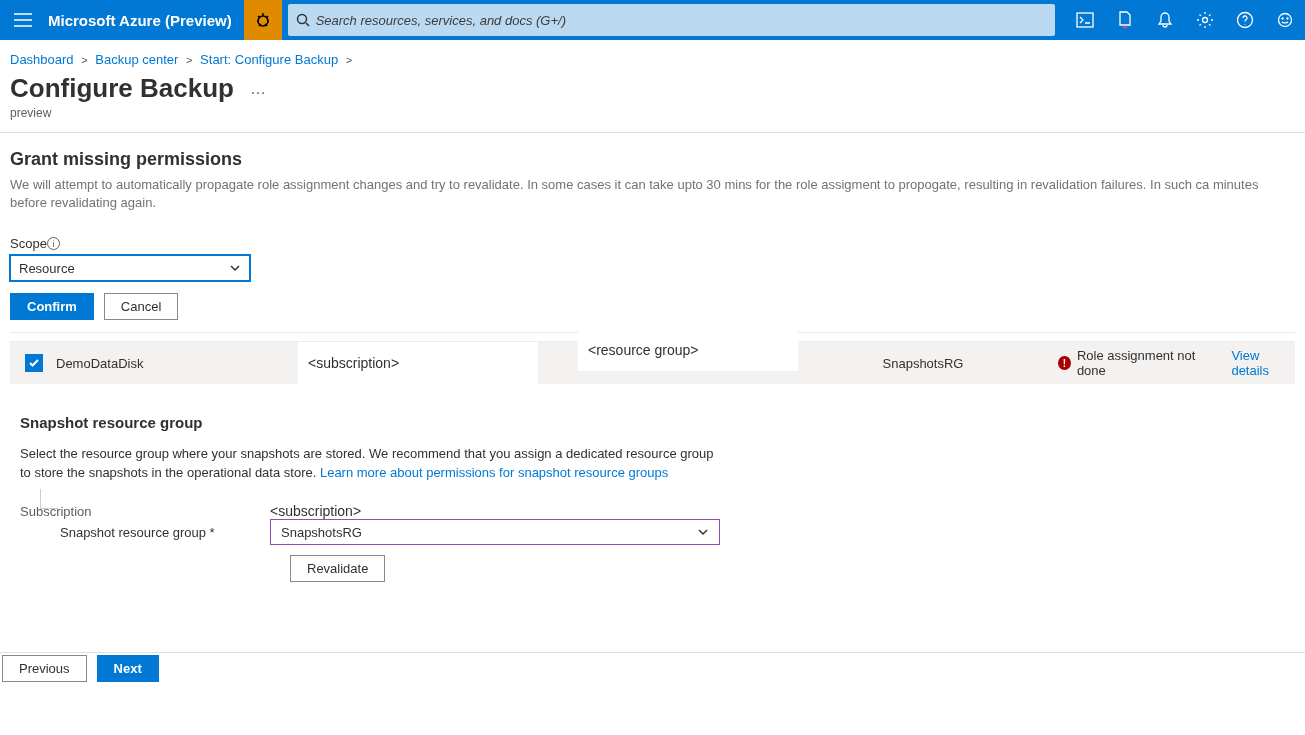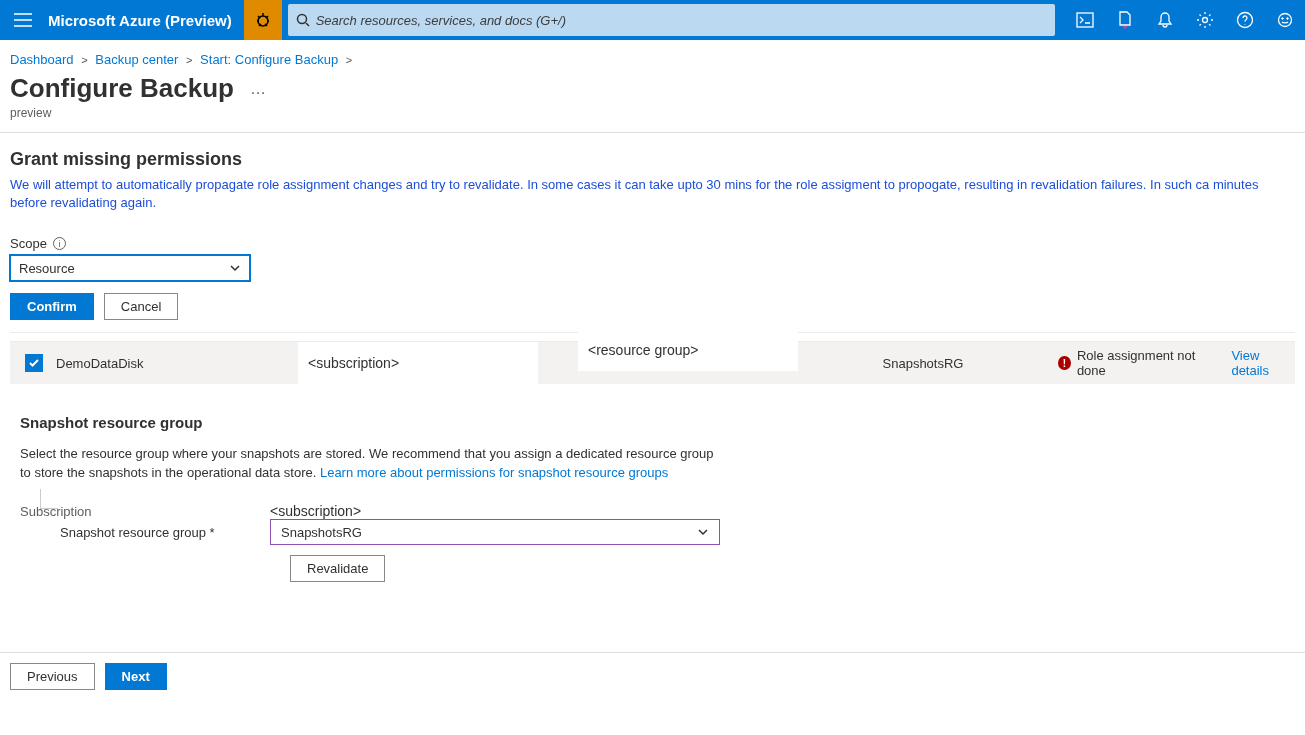--- a/index.html
+++ b/index.html
@@ -27,23 +27,23 @@
   
   .page-title-wrap { padding: 0 10px 2px 10px; display: flex; align-items: center; }
   .page-title { font-size: 26px; font-weight: 600; }
   .ellipsis { margin-left: 16px; color: #605e5c; cursor: pointer; font-size: 16px; }
   .preview-tag { padding: 0 10px 12px 10px; font-size: 12px; color: #605e5c; }
   .divider { border-bottom: 1px solid #e1dfdd; }
   
   
   .section { padding: 16px 10px 10px 10px; }
   .sec-title { font-size: 18px; font-weight: 600; margin-bottom: 6px; }
-  .sec-desc { font-size: 13px; color: #1d4ed8; line-height: 1.4; }
-  
-  .scope-label { padding: 14px 10px 4px 10px; font-size: 13px; display: flex; align-items: center; gap: 6px; }
+  .sec-desc { font-size: 13px; color: #737373; line-height: 1.4; }
+  
+  .scope-label { padding: 14px 10px 4px 10px; font-size: 13px; display: flex; align-items: center; gap: 0; }
   .info-icon { width: 13px; height: 13px; border: 1px solid #605e5c; border-radius: 50%; display: inline-flex; align-items: center; justify-content: center; font-size: 9px; color: #605e5c; }
   
   .scope-select { margin: 0 10px; width: 240px; height: 26px; border: 1px solid #0078d4; outline: 1px solid #0078d4; display: flex; align-items: center; justify-content: space-between; padding: 0 8px; font-size: 13px; cursor: pointer; background: #fff; }
   .scope-select svg { width: 12px; height: 12px; }
   
   .btn-row { padding: 12px 10px; display: flex; gap: 10px; }
   .btn-primary { background: #0078d4; color: #fff; border: 1px solid #0078d4; padding: 5px 16px; font-size: 13px; cursor: pointer; font-weight: bold; }
   .btn-secondary { background: #fff; color: #323130; border: 1px solid #8a8886; padding: 5px 16px; font-size: 13px; cursor: pointer; }
   
   
@@ -72,21 +72,21 @@
   
   .form-row2 { display: flex; align-items: center; }
   .form-label2 { width: 250px; font-size: 13px; padding-left: 40px; color: #323130; }
   .tree-line { position: absolute; width: 18px; height: 20px; border-left: 1px solid #ccc; border-bottom: 1px solid #ccc; margin-left: 20px; margin-top: -30px; }
   
   .rg-select { width: 450px; height: 26px; border: 1px solid #8f4fb3; display: flex; align-items: center; justify-content: space-between; padding: 0 10px; font-size: 13px; cursor: pointer; background: #fff; }
   
   .reval-row { padding-left: 270px; margin-top: 10px; }
   
   
-  .footer { border-top: 1px solid #e1dfdd; padding: 10px; display: flex; gap: 10px; margin-top: 60px; }
+  .footer { border-top: 1px solid #e1dfdd; padding: 2px; display: flex; gap: 10px; margin-top: 60px; }
 </style>
 </head>
 <body>
 
 <div class="topbar">
   <div class="hamburger">
     <svg viewBox="0 0 18 14">
         <path d="M0 1h18M0 7h18M0 13h18" stroke="#fff" stroke-width="1.5"></path>
       </svg>
   </div>

